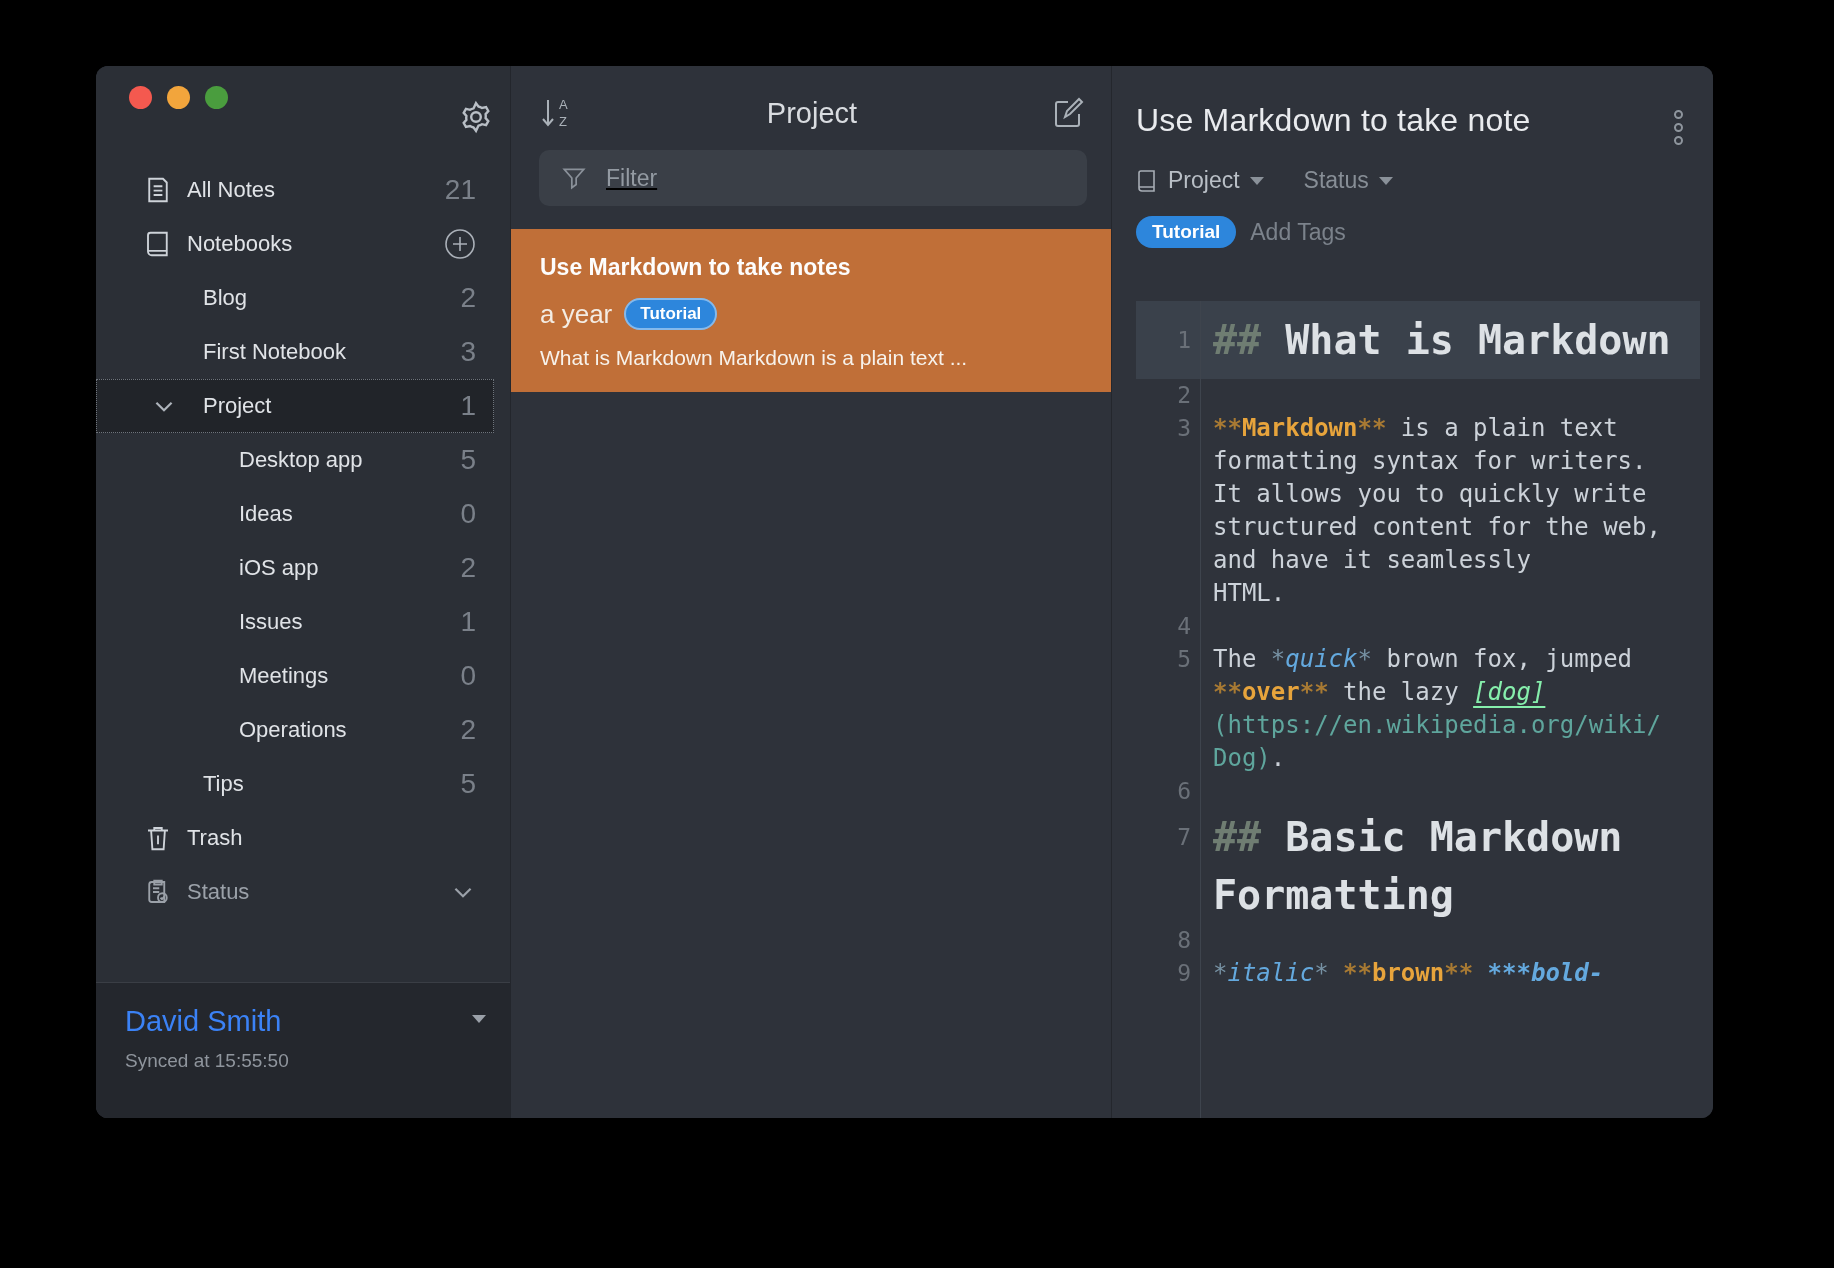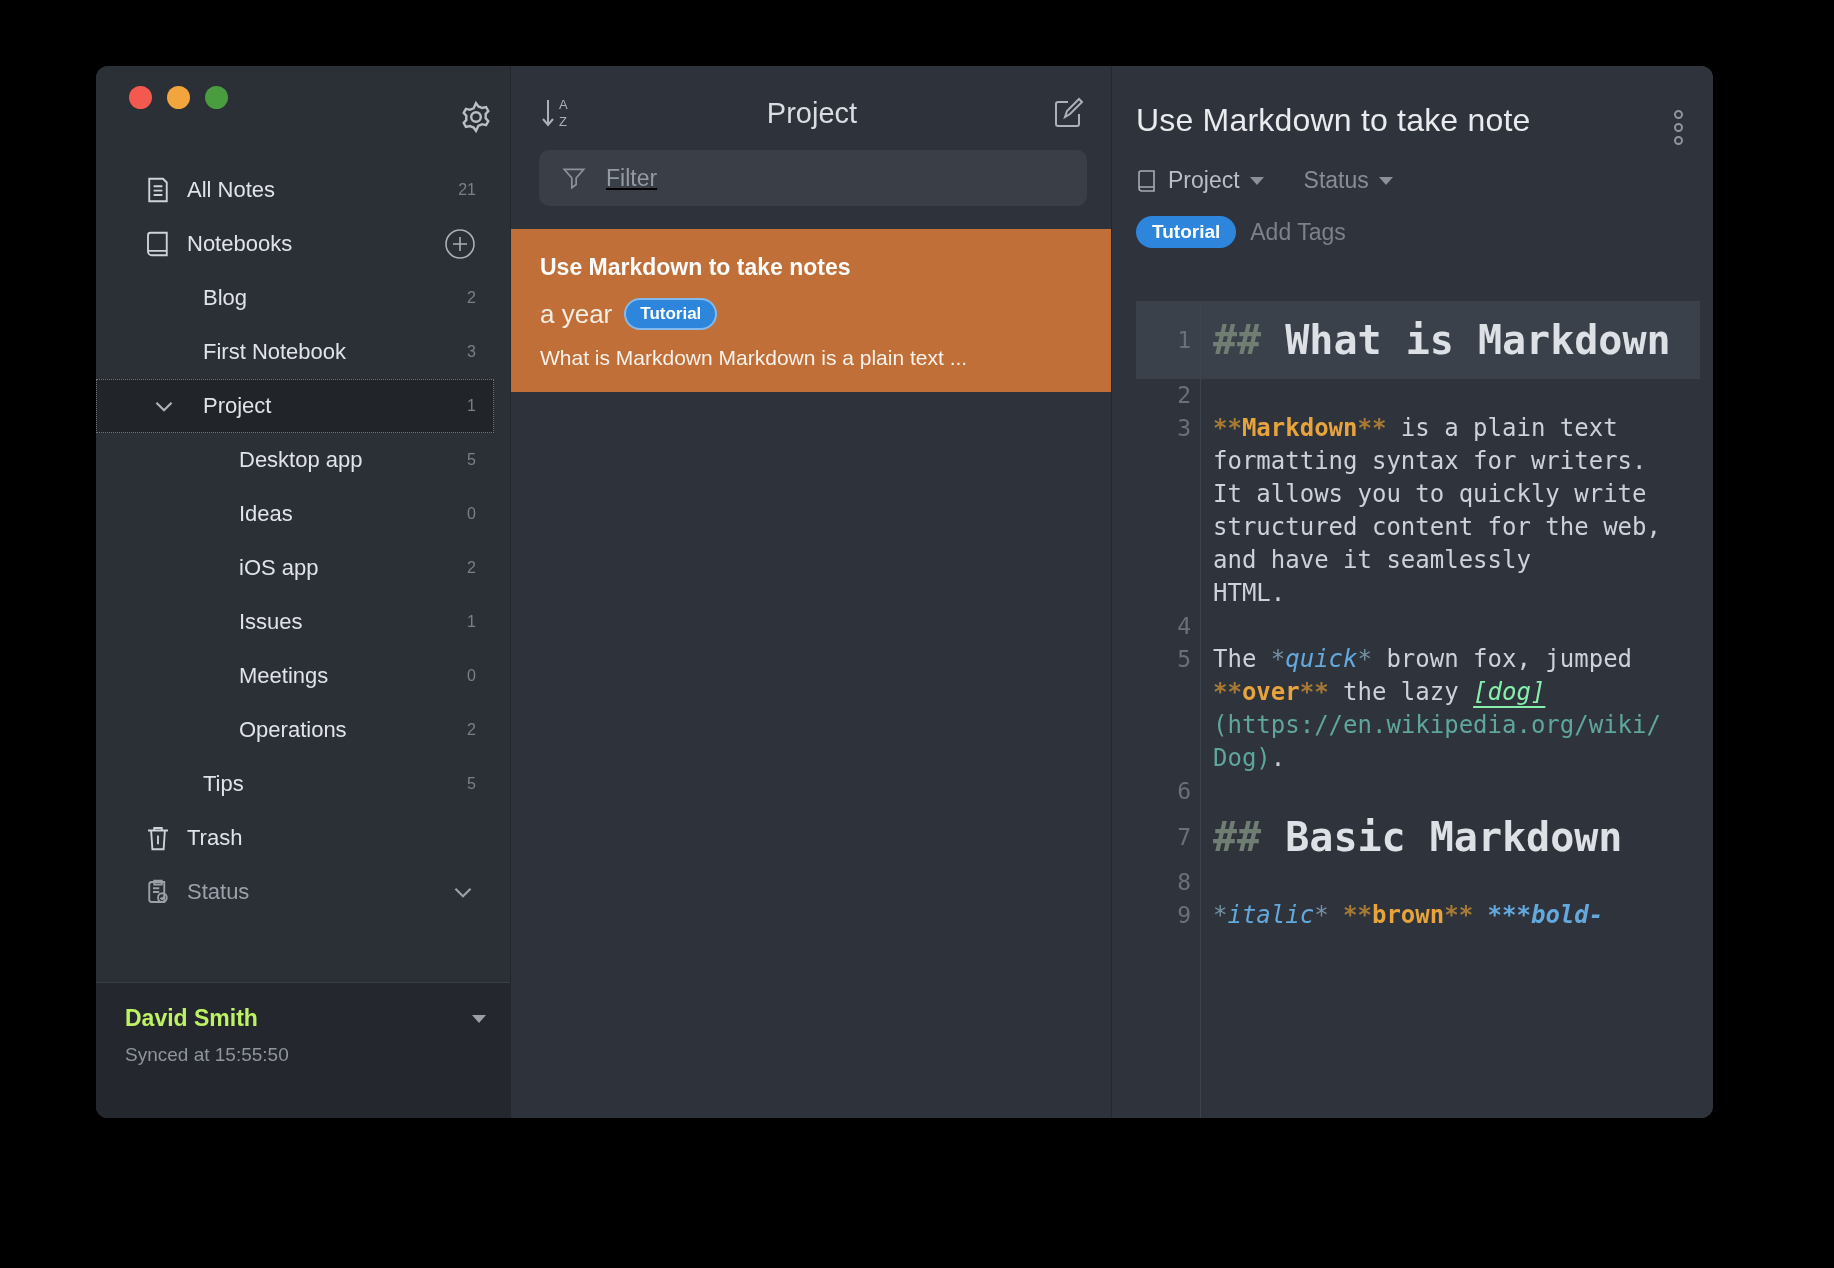--- a/index.html
+++ b/index.html
@@ -15,25 +15,25 @@
   #sb-items{position:absolute;top:97px;left:0;right:16px;}
   .sb-row{position:relative;display:flex;align-items:center;height:54px;padding-right:18px;color:#e0e3e7;font-size:22px;cursor:default;}
   .sb-row.lvl0{padding-left:47px;}
   .sb-row.lvl1{padding-left:107px;}
   .sb-row.lvl2{padding-left:143px;}
   .sb-row.selected{background:#212429;outline:1px dotted #6e747c;outline-offset:-1px;}
   .sb-row.muted{color:#9ba1a9;}
   .sb-icon{width:30px;height:30px;margin-right:14px;flex:0 0 30px;color:#ced3d9;display:flex;align-items:center;}
   .sb-row.muted .sb-icon{color:#9ba1a9;}
   .sb-expander{position:absolute;left:55px;width:26px;height:26px;color:#aeb4bb;display:flex;align-items:center;}
-  .sb-count{margin-left:auto;color:#7a8089;font-size:16px;}
+  .sb-count{margin-left:auto;color:#7a8089;font-size:28px;}
   .sb-plus{margin-left:auto;width:32px;height:32px;color:#aab0b8;}
   .sb-trail-chev{margin-left:auto;width:26px;height:26px;color:#9ba1a9;}
   #user-area{position:absolute;bottom:0;left:0;right:0;height:136px;background:#24272d;border-top:1px solid #3a3e45;padding:22px 16px 0 29px;}
-  #user-name{color:#bef264;font-size:23px;font-weight:bold;}
+  #user-name{color:#3b82f6;font-size:29px;}
   #user-sync{color:#8f959d;font-size:19px;margin-top:12px;}
   #user-caret{position:absolute;right:22px;top:30px;color:#9aa0a8;}
   
   #notelist{position:absolute;left:415px;top:0;width:601px;height:100%;background:#2e323a;border-right:1px solid #24272d;}
   #nl-header{display:flex;align-items:center;padding:30px 26px 0 28px;}
   #nl-title{flex:1;text-align:center;color:#d9dce0;font-size:29px;font-weight:400;}
   .hd-icon{width:34px;height:34px;color:#aab1b8;}
   #filter-box{margin:20px 24px 0 28px;height:56px;background:#3a3f47;border-radius:10px;display:flex;align-items:center;padding:0 16px 0 22px;text-decoration:underline;}
   #filter-icon{width:26px;height:26px;color:#8a919a;margin-right:17px;}
   #filter-input{flex:1;background:transparent;border:none;outline:none;color:#dfe3e7;font-size:23px;font-family:"Liberation Sans",sans-serif;}
@@ -307,20 +307,21 @@
         <div class="ed-line">
           <div class="gutter">6</div>
           <div class="coderows">
             <div class="code-row"></div>
           </div>
         </div>
         <div class="ed-line heading">
           <div class="gutter gh">7</div>
           <div class="coderows">
             <div class="code-row row-h"><span class="s-hp">## </span><span class="s-ht">Basic Markdown</span></div>
+            <div class="code-row row-h"><span class="s-ht">Formatting</span></div>
           </div>
         </div>
         <div class="ed-line">
           <div class="gutter">8</div>
           <div class="coderows">
             <div class="code-row"></div>
           </div>
         </div>
         <div class="ed-line">
           <div class="gutter">9</div>

